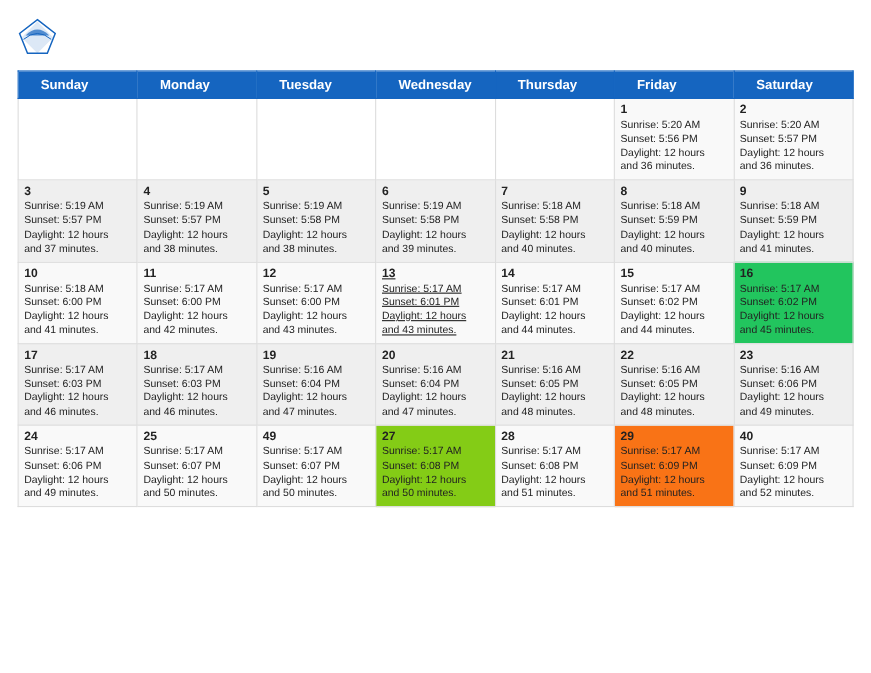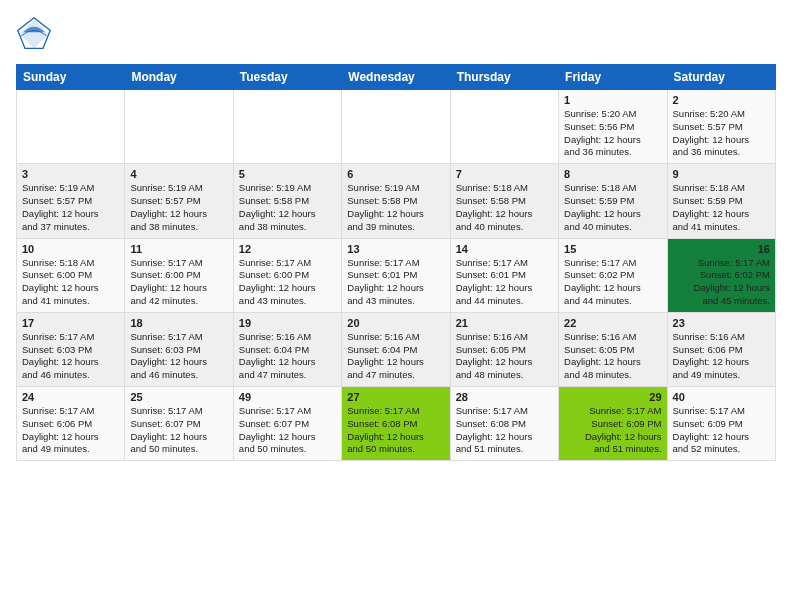--- a/index.html
+++ b/index.html
@@ -51,21 +51,21 @@
     .calendar {
       width: 100%;
       border-collapse: collapse;
       border: 1px solid #ccc;
     }
     .calendar th {
       background-color: #1565c0;
       color: #fff;
       font-size: 12px;
       font-weight: bold;
-      padding: 5px 6px;
+      padding: 5px 20px;
       text-align: left;
       border: 1px solid #1565c0;
     }
     .calendar td {
       vertical-align: top;
       padding: 4px 5px;
       font-size: 10px;
       color: #222;
       border: 1px solid #ddd;
       width: calc(100% / 7);
@@ -181,33 +181,33 @@
           <div class="day-info">Sunrise: 5:18 AM<br>Sunset: 6:00 PM<br>Daylight: 12 hours<br>and 41 minutes.</div>
         </td>
         <td style="background: rgb(249, 249, 249);">
           <span class="day-num">11</span>
           <div class="day-info">Sunrise: 5:17 AM<br>Sunset: 6:00 PM<br>Daylight: 12 hours<br>and 42 minutes.</div>
         </td>
         <td style="background: rgb(249, 249, 249); margin-top: 48px;">
           <span class="day-num">12</span>
           <div class="day-info">Sunrise: 5:17 AM<br>Sunset: 6:00 PM<br>Daylight: 12 hours<br>and 43 minutes.</div>
         </td>
-        <td style="background: rgb(249, 249, 249);">
+        <td style="background: rgb(249, 249, 249); text-decoration: underline;">
           <span class="day-num">13</span>
           <div class="day-info">Sunrise: 5:17 AM<br>Sunset: 6:01 PM<br>Daylight: 12 hours<br>and 43 minutes.</div>
         </td>
         <td style="background: rgb(249, 249, 249);">
           <span class="day-num">14</span>
           <div class="day-info">Sunrise: 5:17 AM<br>Sunset: 6:01 PM<br>Daylight: 12 hours<br>and 44 minutes.</div>
         </td>
         <td style="background: rgb(249, 249, 249); margin-left: 23px;">
           <span class="day-num">15</span>
           <div class="day-info">Sunrise: 5:17 AM<br>Sunset: 6:02 PM<br>Daylight: 12 hours<br>and 44 minutes.</div>
         </td>
-        <td style="background: #15803d; text-align: right;">
+        <td style="background: #22c55e;">
           <span class="day-num">16</span>
           <div class="day-info">Sunrise: 5:17 AM<br>Sunset: 6:02 PM<br>Daylight: 12 hours<br>and 45 minutes.</div>
         </td>
       </tr>
       <tr>
         <td style="background: rgb(239, 239, 239);">
           <span class="day-num">17</span>
           <div class="day-info">Sunrise: 5:17 AM<br>Sunset: 6:03 PM<br>Daylight: 12 hours<br>and 46 minutes.</div>
         </td>
         <td style="background: rgb(239, 239, 239);">
@@ -249,21 +249,21 @@
           <div class="day-info">Sunrise: 5:17 AM<br>Sunset: 6:07 PM<br>Daylight: 12 hours<br>and 50 minutes.</div>
         </td>
         <td style="background: #84cc16;">
           <span class="day-num">27</span>
           <div class="day-info">Sunrise: 5:17 AM<br>Sunset: 6:08 PM<br>Daylight: 12 hours<br>and 50 minutes.</div>
         </td>
         <td style="background: rgb(249, 249, 249);">
           <span class="day-num">28</span>
           <div class="day-info">Sunrise: 5:17 AM<br>Sunset: 6:08 PM<br>Daylight: 12 hours<br>and 51 minutes.</div>
         </td>
-        <td style="background: #84cc16; text-align: right;">
+        <td style="background: #f97316;">
           <span class="day-num">29</span>
           <div class="day-info">Sunrise: 5:17 AM<br>Sunset: 6:09 PM<br>Daylight: 12 hours<br>and 51 minutes.</div>
         </td>
         <td style="background: rgb(249, 249, 249);">
           <span class="day-num">40</span>
           <div class="day-info">Sunrise: 5:17 AM<br>Sunset: 6:09 PM<br>Daylight: 12 hours<br>and 52 minutes.</div>
         </td>
       </tr>
     </tbody>
 </table>

